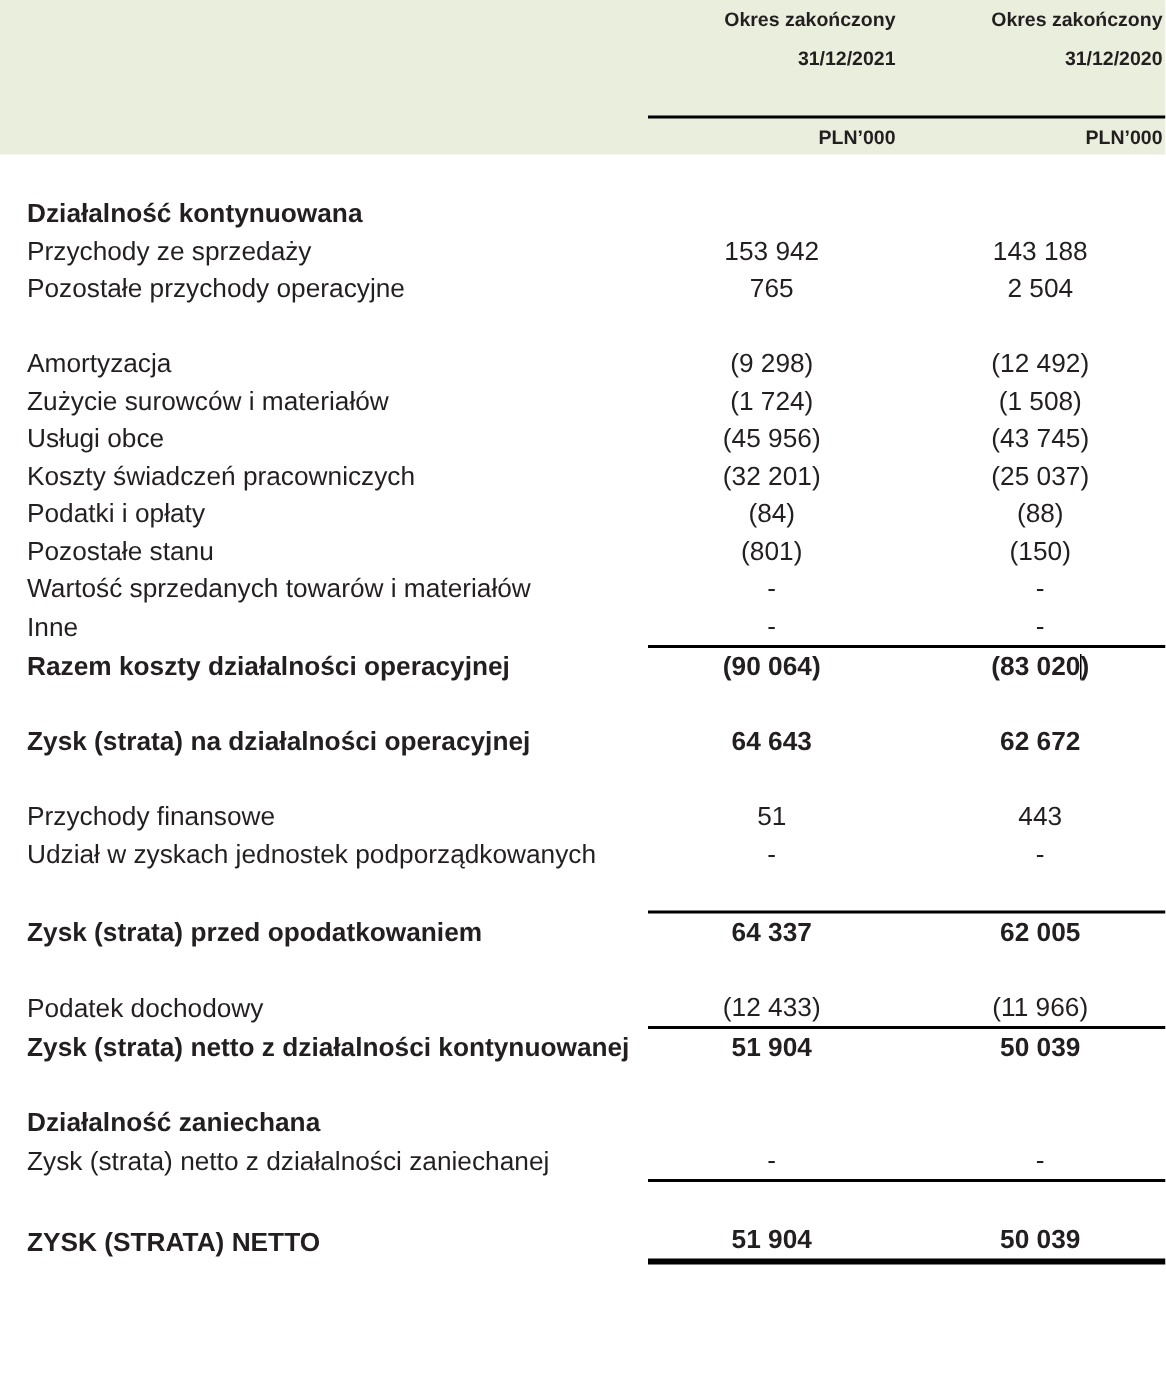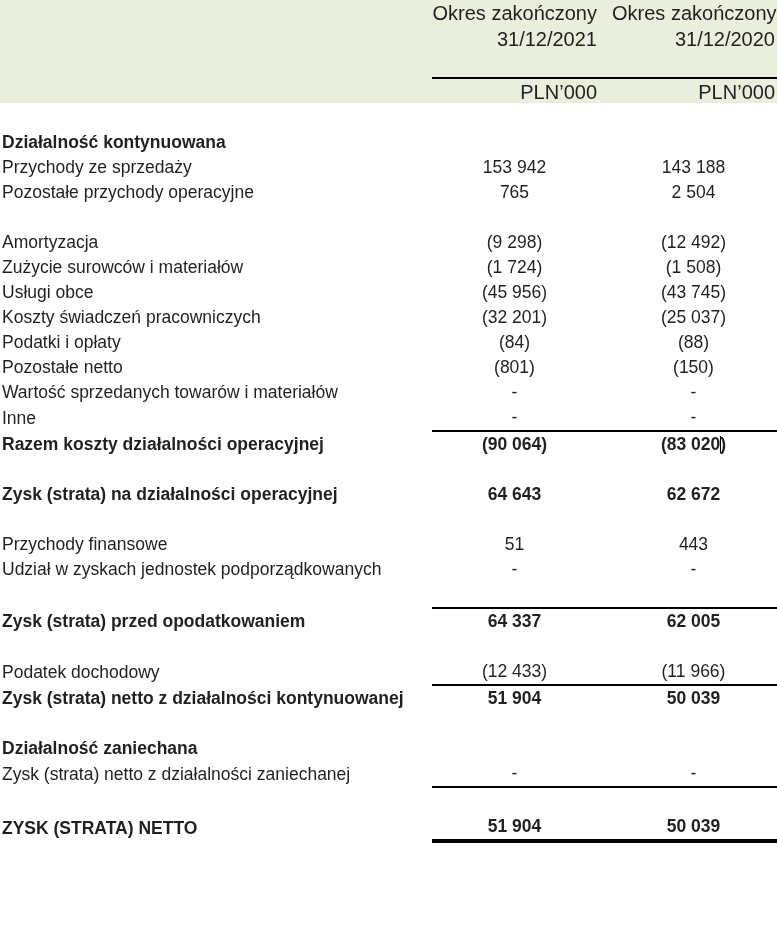--- a/index.html
+++ b/index.html
@@ -42,38 +42,38 @@
   .stmt td {
     padding: 0;
     vertical-align: bottom;
     font-size: 17.5px;
     line-height: 25px;
     height: 25px;
     white-space: nowrap;
   }
 
   td.label {
-    padding-left: 2px;
+    padding-left: 18px;
     text-align: left;
   }
   td.val {
     text-align: center;
     padding-right: 15px;
   }
   td.v2 {
     padding-right: 2px;
   }
 
   
   tr.bold td { font-weight: bold; }
 
   
   .hdr td {
-    font-weight: normal;
-    font-size: 20px;
+    font-weight: bold;
+    font-size: 13px;
     line-height: 26px;
     height: 26px;
     text-align: right;
   }
   .hdr td.val  { padding-right: 15px; }
   .hdr td.v2   { padding-right: 2px; }
 
   
   tr.gap td { height: 25px; line-height: 25px; font-size: 1px; }
   tr.gap-sm td { height: 13px; line-height: 13px; font-size: 1px; }
@@ -194,21 +194,21 @@
       <td class="val v2">(25 037)</td>
     </tr>
 
     <tr>
       <td class="label">Podatki i opłaty</td>
       <td class="val">(84)</td>
       <td class="val v2">(88)</td>
     </tr>
 
     <tr>
-      <td class="label">Pozostałe netto</td>
+      <td class="label">Pozostałe stanu</td>
       <td class="val">(801)</td>
       <td class="val v2">(150)</td>
     </tr>
 
     <tr>
       <td class="label">Wartość sprzedanych towarów i materiałów</td>
       <td class="val nil">-</td>
       <td class="val v2 nil">-</td>
     </tr>
 

